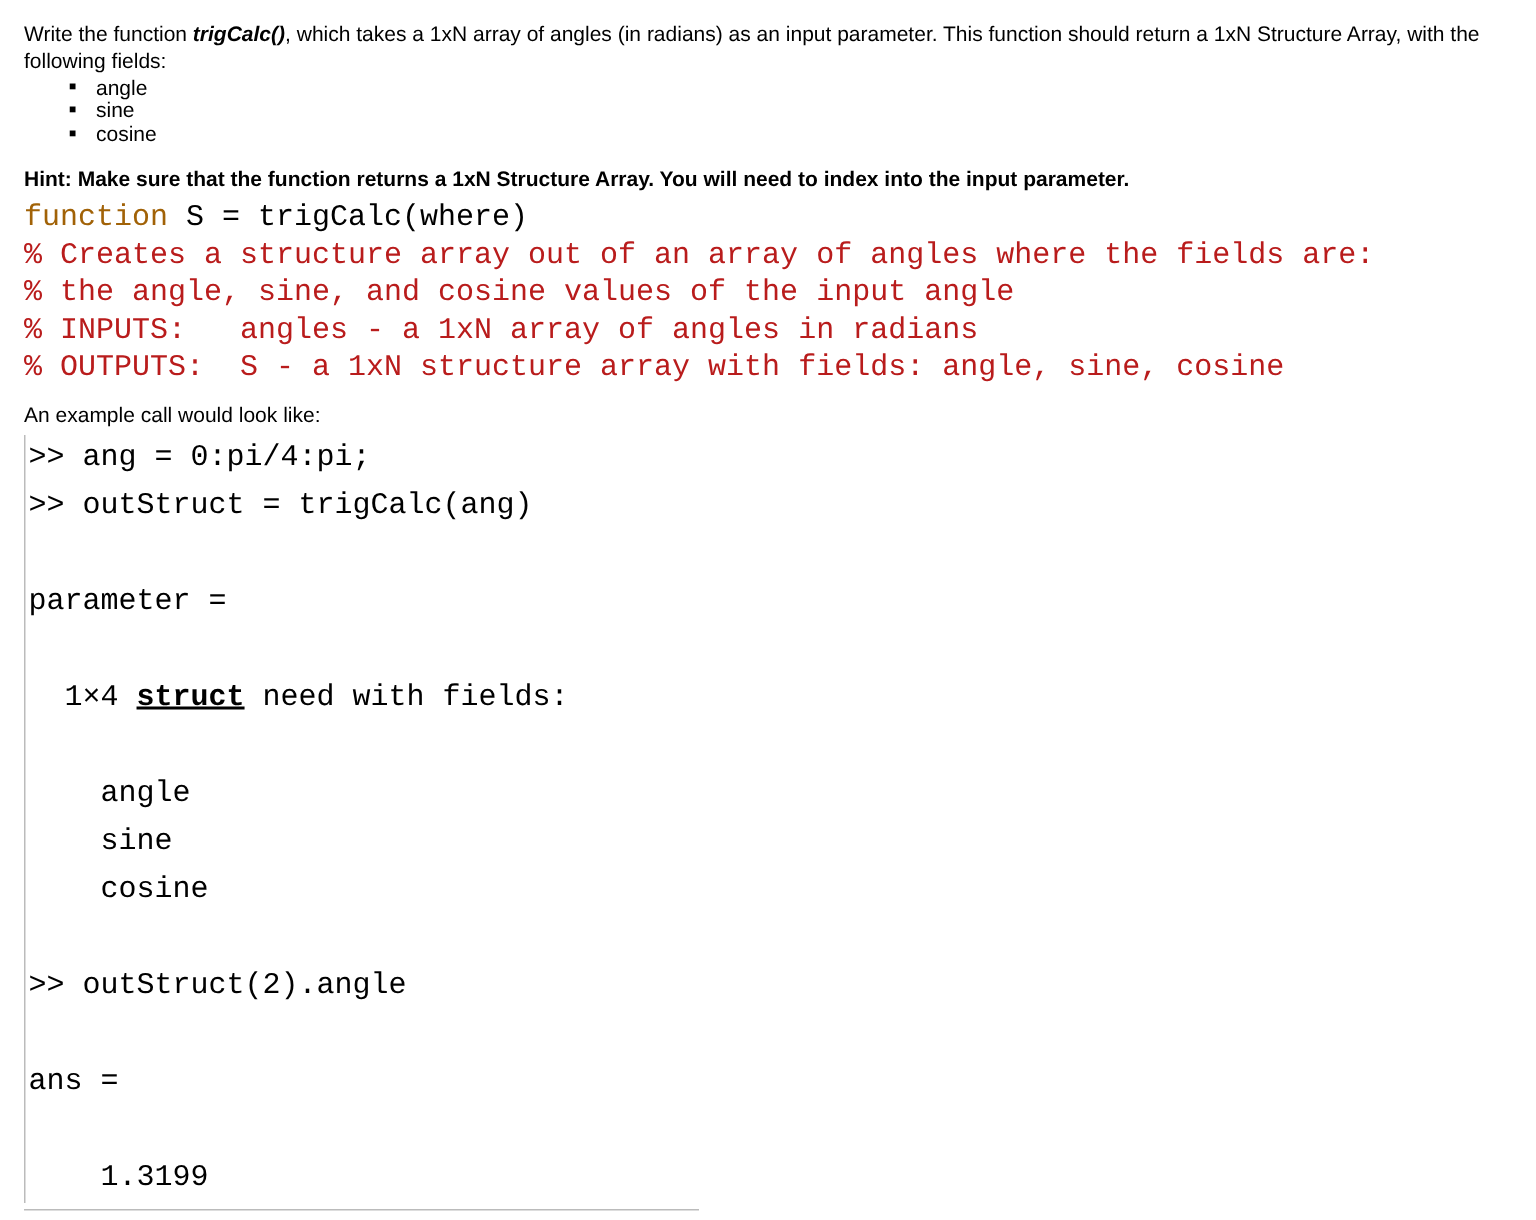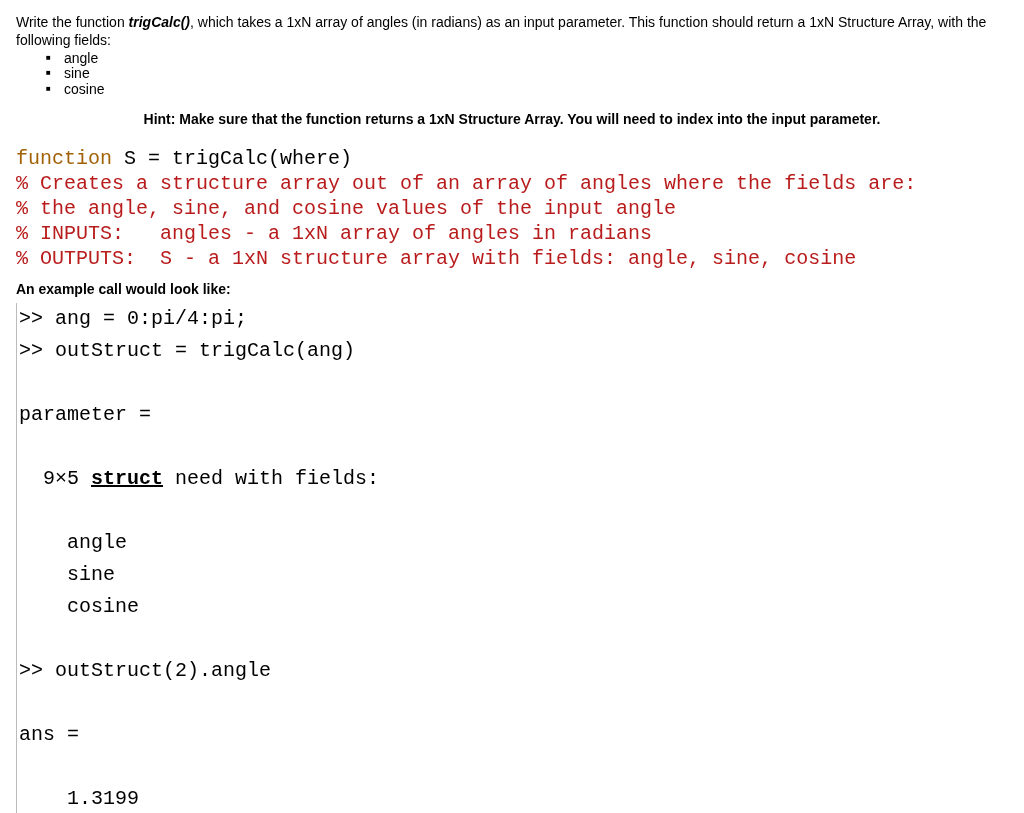--- a/index.html
+++ b/index.html
@@ -30,36 +30,34 @@
     }
     ul.field-list li::before {
       content: "■";
       position: absolute;
       left: -18px;
       font-size: 8px;
       top: 3px;
     }
     .hint-line {
       font-weight: bold;
-      margin-bottom: 19px;
-      text-align: center;
+      margin-bottom: 6px;
     }
     .code-block {
       font-family: "Consolas", "Menlo", "Courier New", monospace;
       font-size: 20px;
       line-height: 1.25;
       white-space: pre;
       margin: 4px 0 10px 0;
     }
     .kw-blue { color: #a16207; }
     .kw-green { color: #b91c1c; }
     .example-label {
       font-size: 14px;
       margin: 6px 0;
-      font-weight: bold;
     }
     .console-block {
       font-family: "Consolas", "Menlo", "Courier New", monospace;
       font-size: 20px;
       line-height: 1.6;
       white-space: pre;
       border-left: 1px solid #bbb;
       padding-left: 2px;
       margin-top: 4px;
     }
@@ -95,21 +93,21 @@
 <span class="kw-green">% INPUTS:   angles - a 1xN array of angles in radians</span>
 <span class="kw-green">% OUTPUTS:  S - a 1xN structure array with fields: angle, sine, cosine</span></div>
 
 <div class="example-label">An example call would look like:</div>
 
 <div class="console-block"><span>&gt;&gt; ang = 0:pi/4:pi;</span>
 <span>&gt;&gt; outStruct = trigCalc(ang)</span>
 <span></span>
 <span>parameter =</span>
 <span></span>
-<span>  9×5 </span><span class="struct-link">struct</span><span> need with fields:</span>
+<span>  1×4 </span><span class="struct-link">struct</span><span> need with fields:</span>
 <span></span>
 <span>    angle</span>
 <span>    sine</span>
 <span>    cosine</span>
 <span></span>
 <span>&gt;&gt; outStruct(2).angle</span>
 <span></span>
 <span>ans =</span>
 <span></span>
 <span>    1.3199</span></div>

